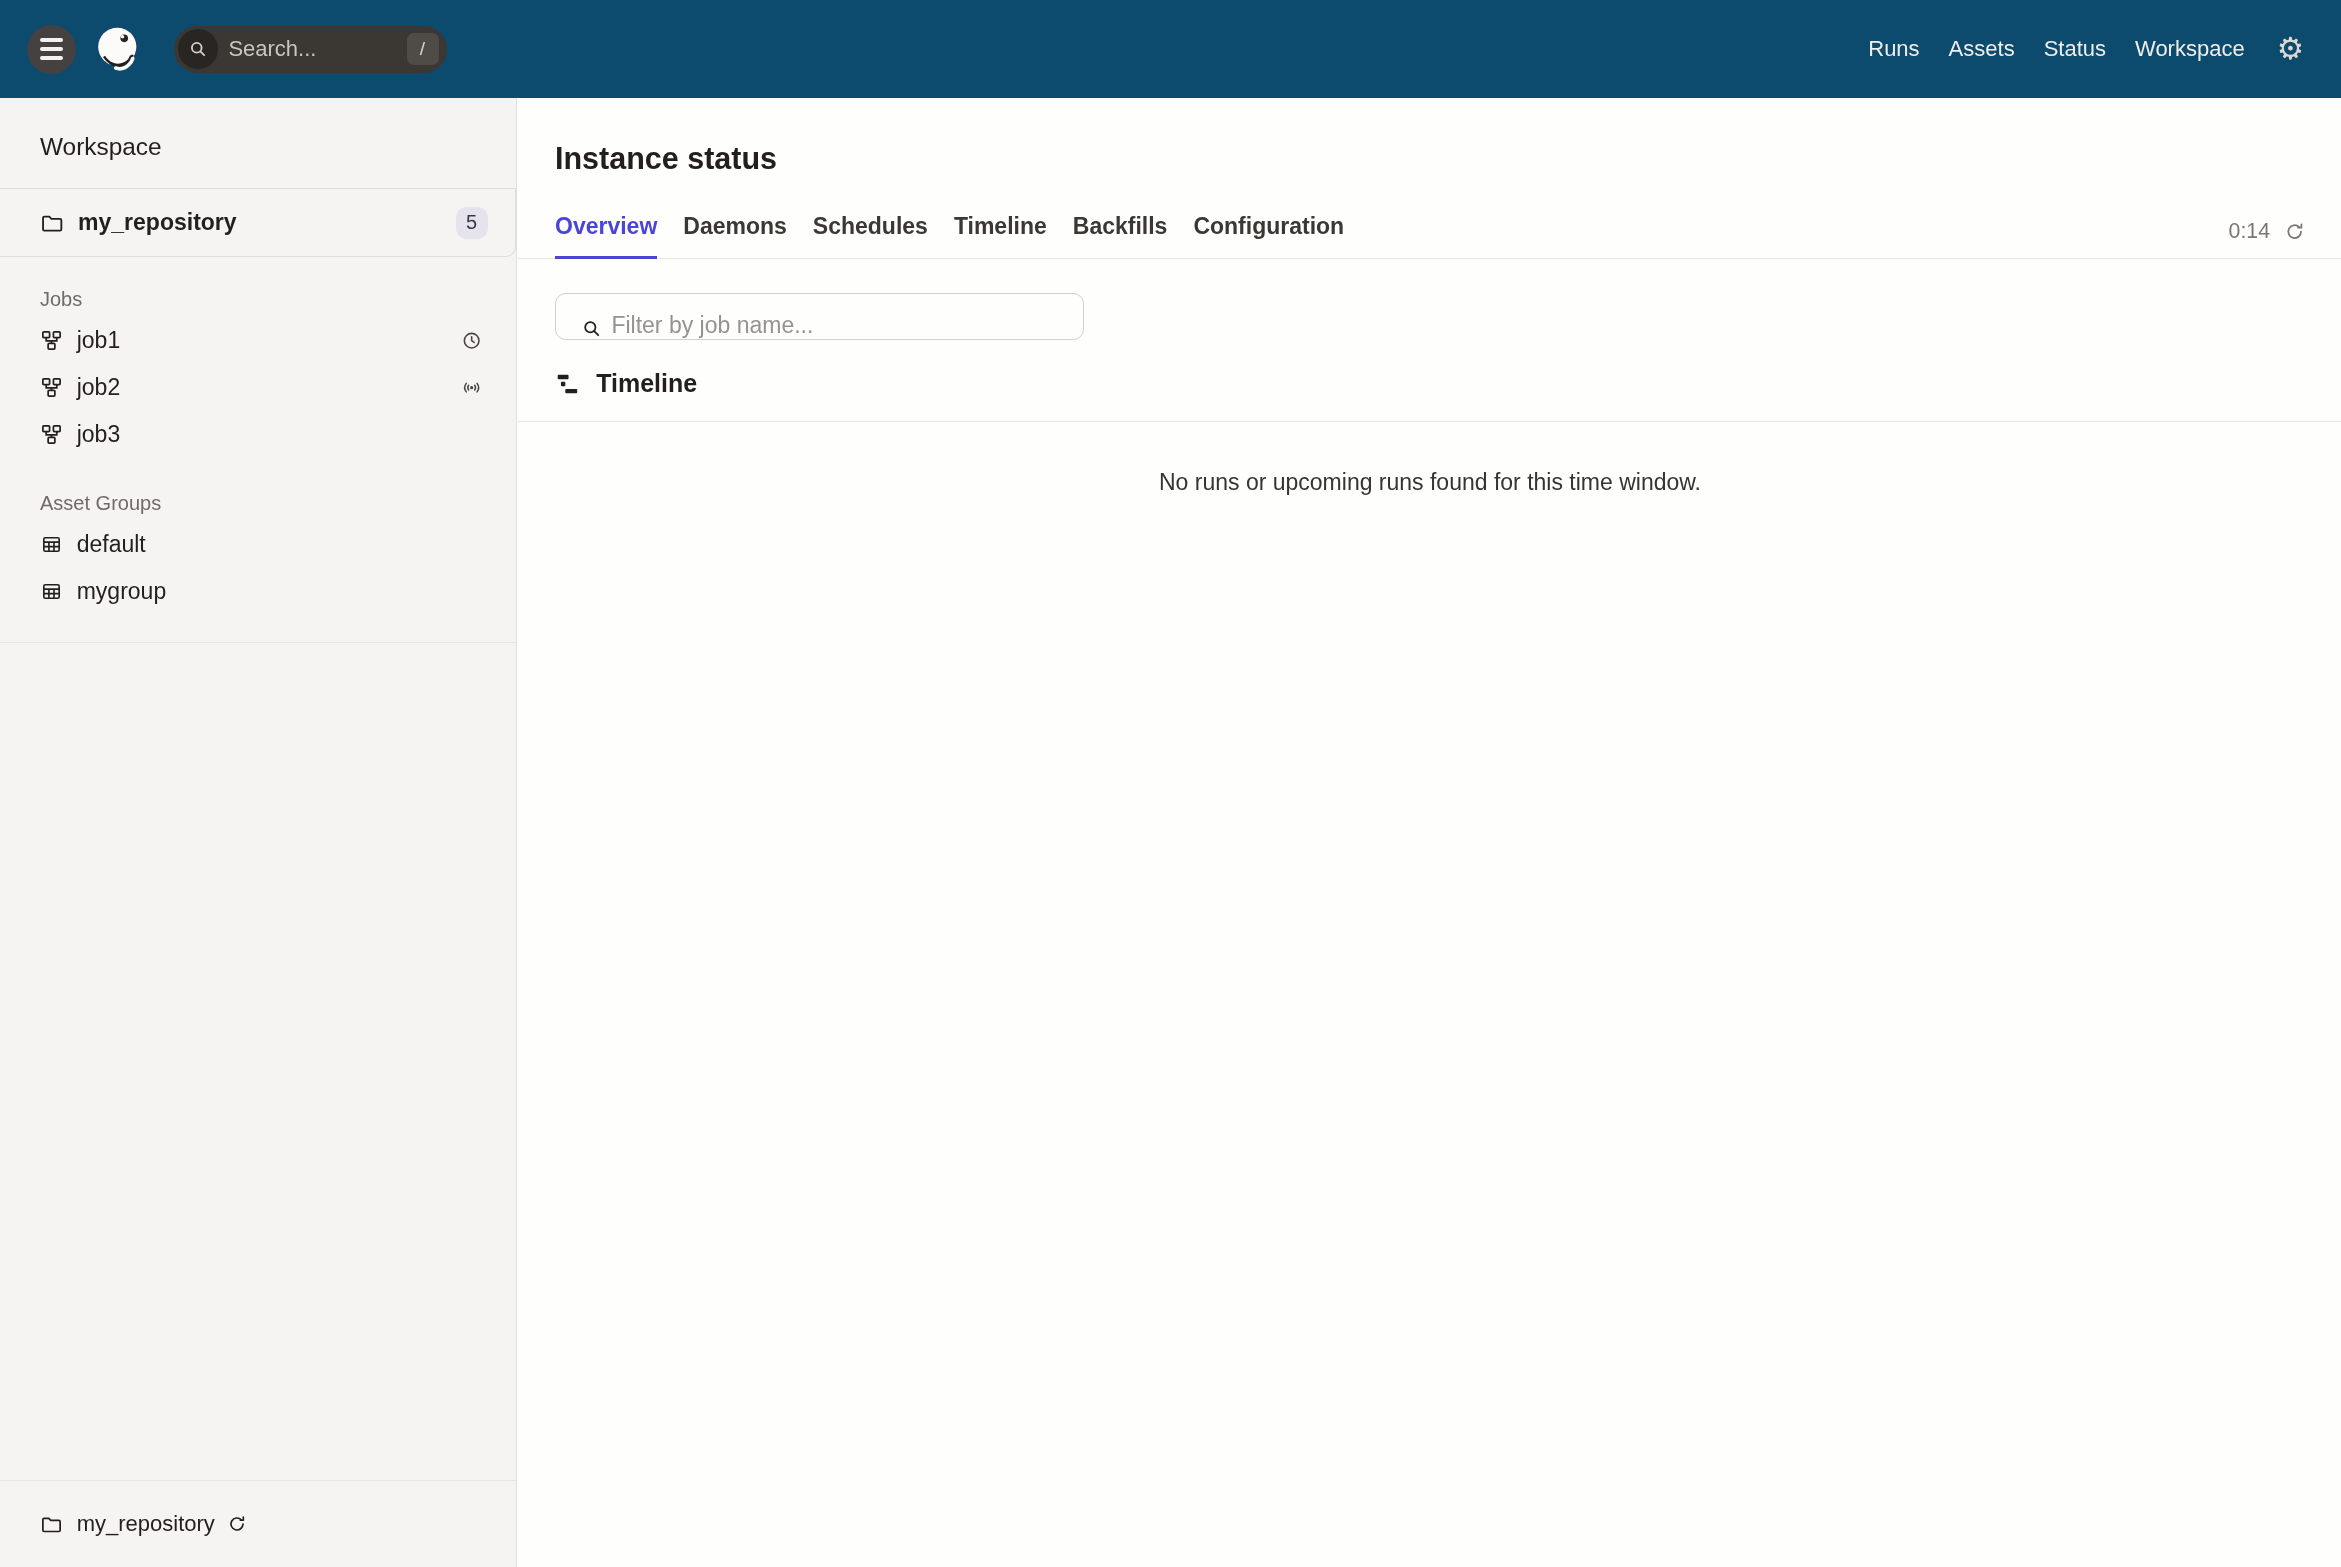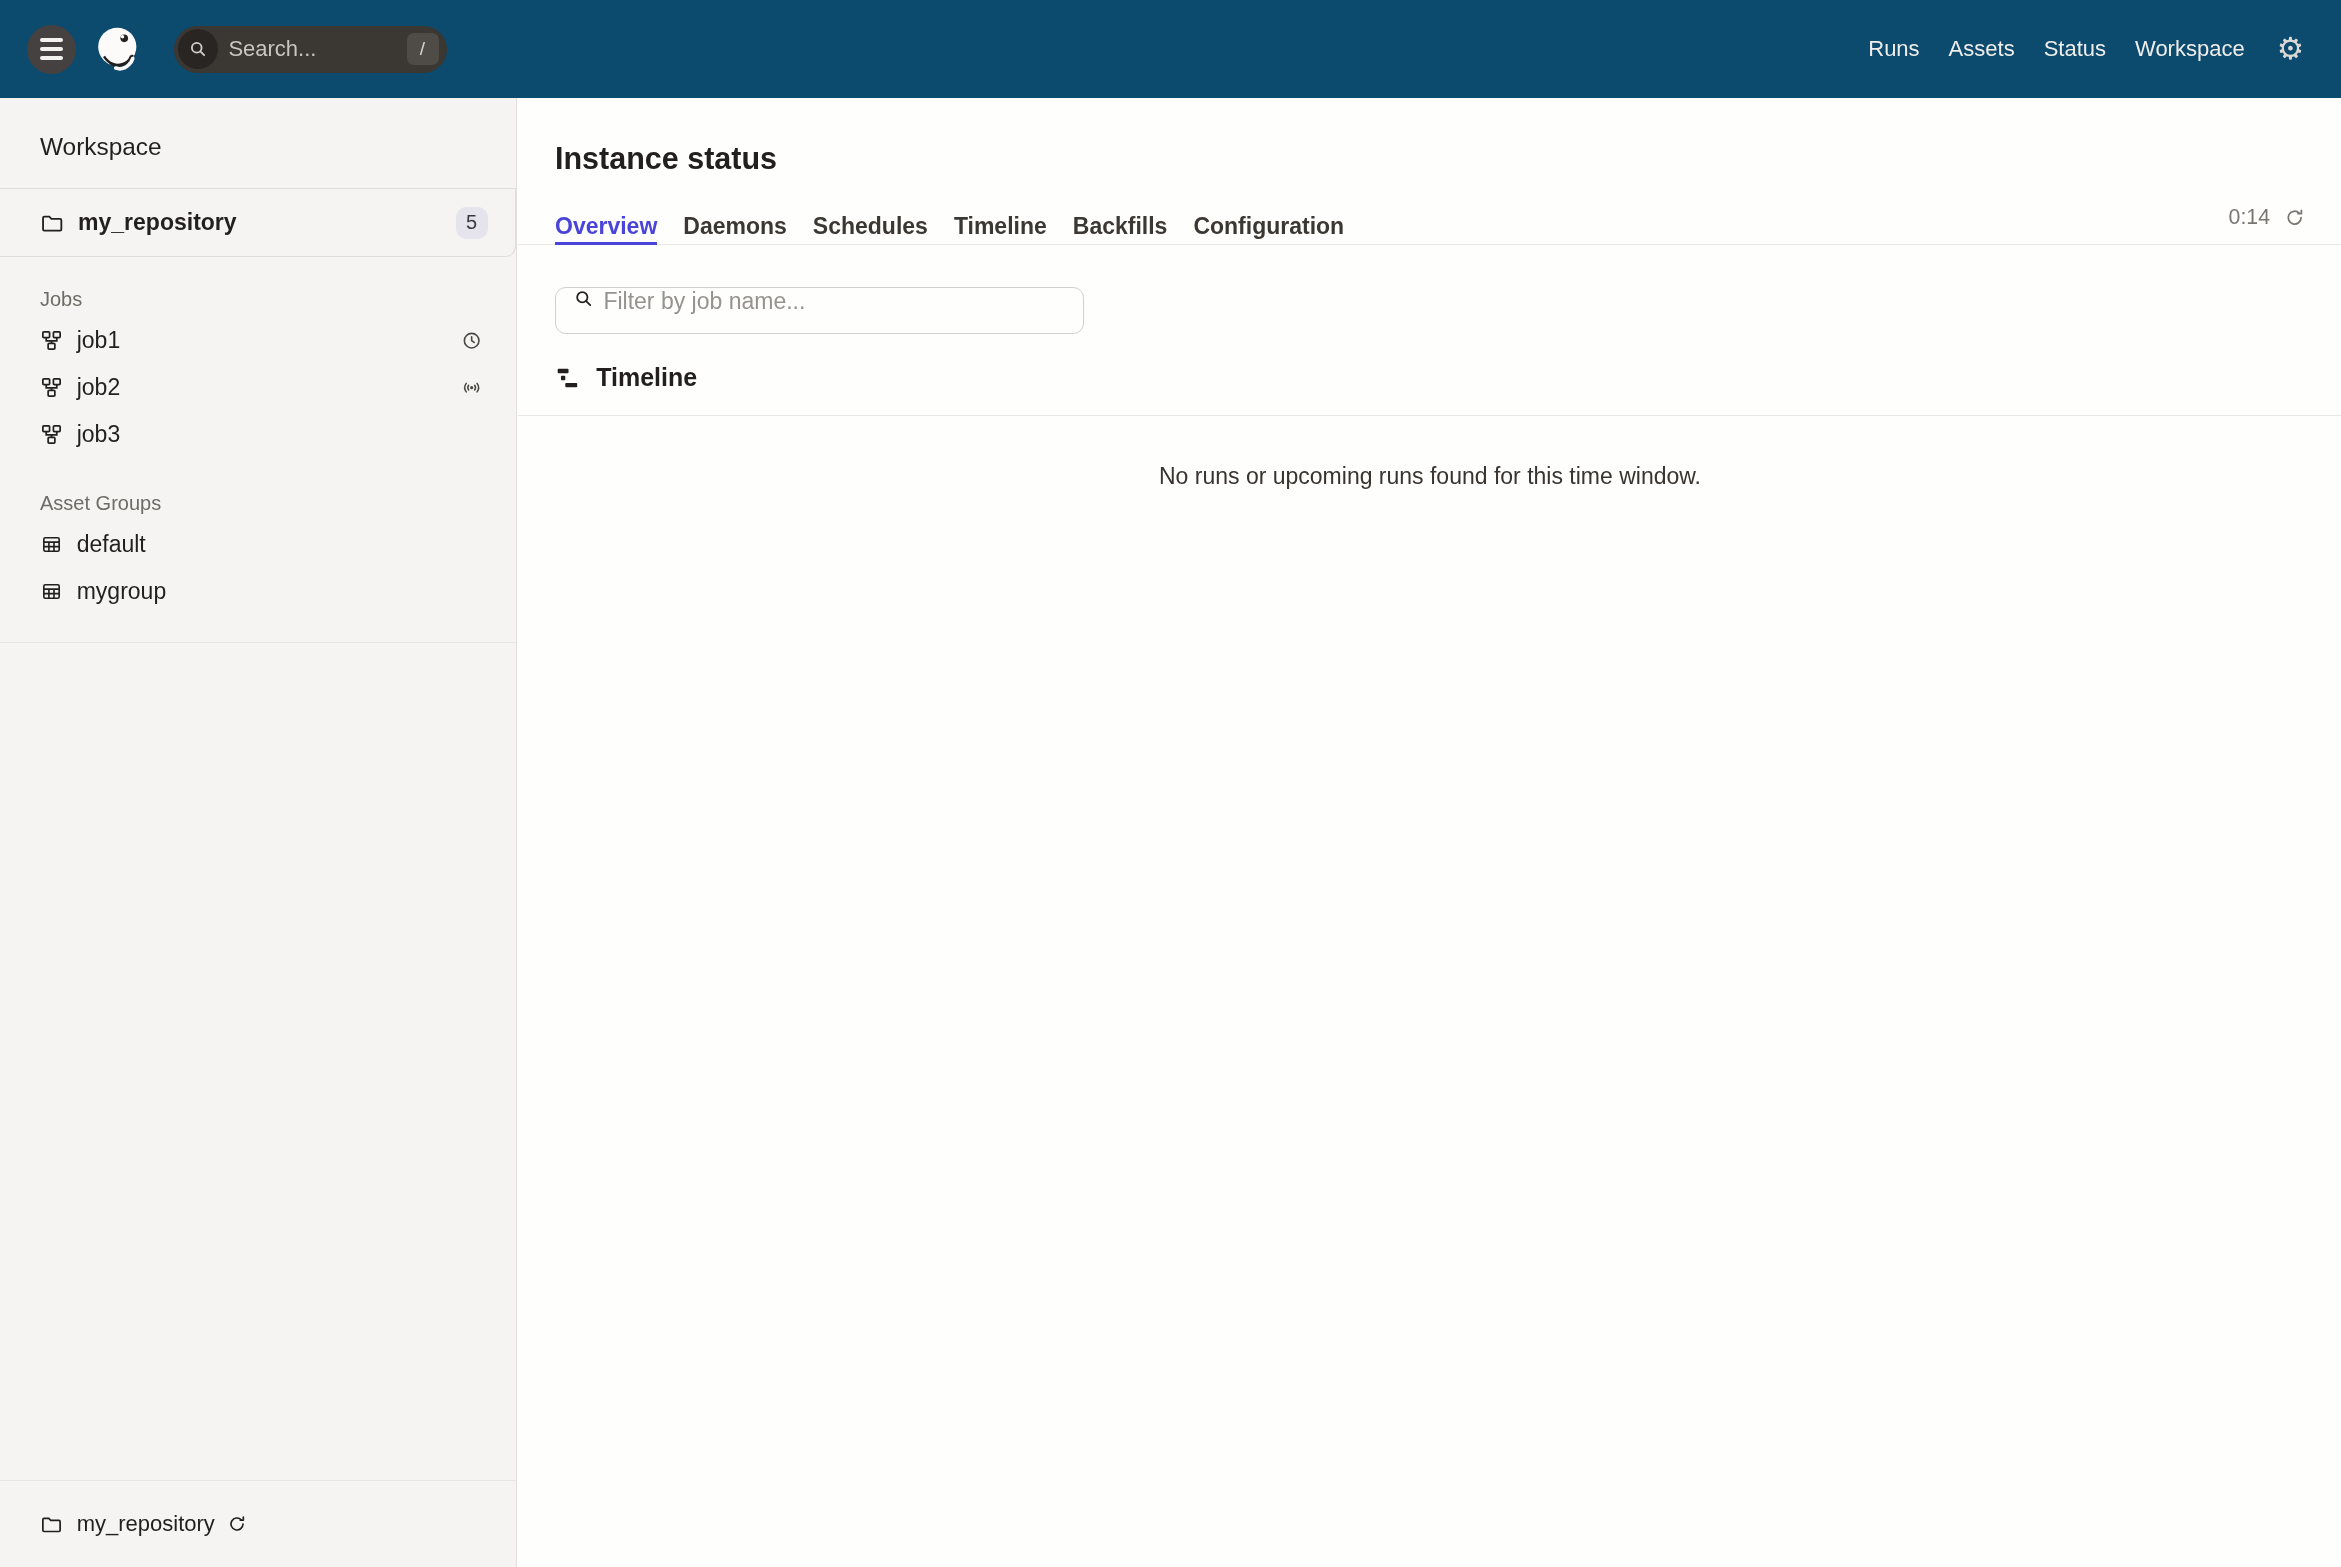--- a/index.html
+++ b/index.html
@@ -92,34 +92,34 @@
 
   
   .main { position: absolute; top: 98px; left: 518px; right: 0; bottom: 0; background: #FEFEFD; }
   .page-title { margin: 43px 37px 0; font-size: 30.5px; font-weight: 700; color: #231F1E; }
   .tabbar {
     margin-top: 37px; padding: 0 37px; border-bottom: 1.5px solid #E8E6E3;
     display: flex; gap: 26px; position: relative;
   }
   .tab {
     font-size: 23px; font-weight: 600; color: #3B3732;
-    padding-bottom: 2px; margin-bottom: -1.5px; cursor: pointer; white-space: nowrap;
+    padding-bottom: 16px; margin-bottom: -1.5px; cursor: pointer; white-space: nowrap;
   }
   .tab.active { color: #4A44D8; border-bottom: 3.8px solid #4A44D8; }
   .tab-meta {
     position: absolute; right: 37px; bottom: 13.7px;
     display: flex; align-items: center; gap: 13.7px; color: #7A7671; font-size: 21.3px;
   }
   .tab-meta button { border: none; background: transparent; color: #7A7671; display: flex; }
 
   .content { padding-top: 30.5px; }
   .filter-wrap {
-    margin: 12px 37px; width: 529px; height: 47px;
+    margin: 4px 37px; width: 529px; height: 47px;
     border: 1.5px solid #D2CFCB; border-radius: 10.7px; background: #FEFEFD;
-    display: flex; align-items: flex-start; padding-left: 17px;
+    display: flex; align-items: flex-end; padding-left: 25px;
   }
   .filter-wrap input { flex: 1; min-width: 0; margin-left: 9.1px; border: none; background: transparent; font-size: 23px; color: #231F1E; }
   .filter-wrap input::placeholder { color: #96928D; }
 
   .timeline-row { margin: 29px 37px 0; display: flex; align-items: center; }
   .tl-title { margin-left: 15.2px; font-size: 25px; font-weight: 700; color: #231F1E; }
   .tl-controls { margin-left: auto; display: flex; align-items: center; gap: 12.2px; }
   .range-btn {
     height: 47px; padding: 0 16px; border: none; border-radius: 10.7px;
     background: #F7F6F4; font-size: 22px; color: #231F1E;

